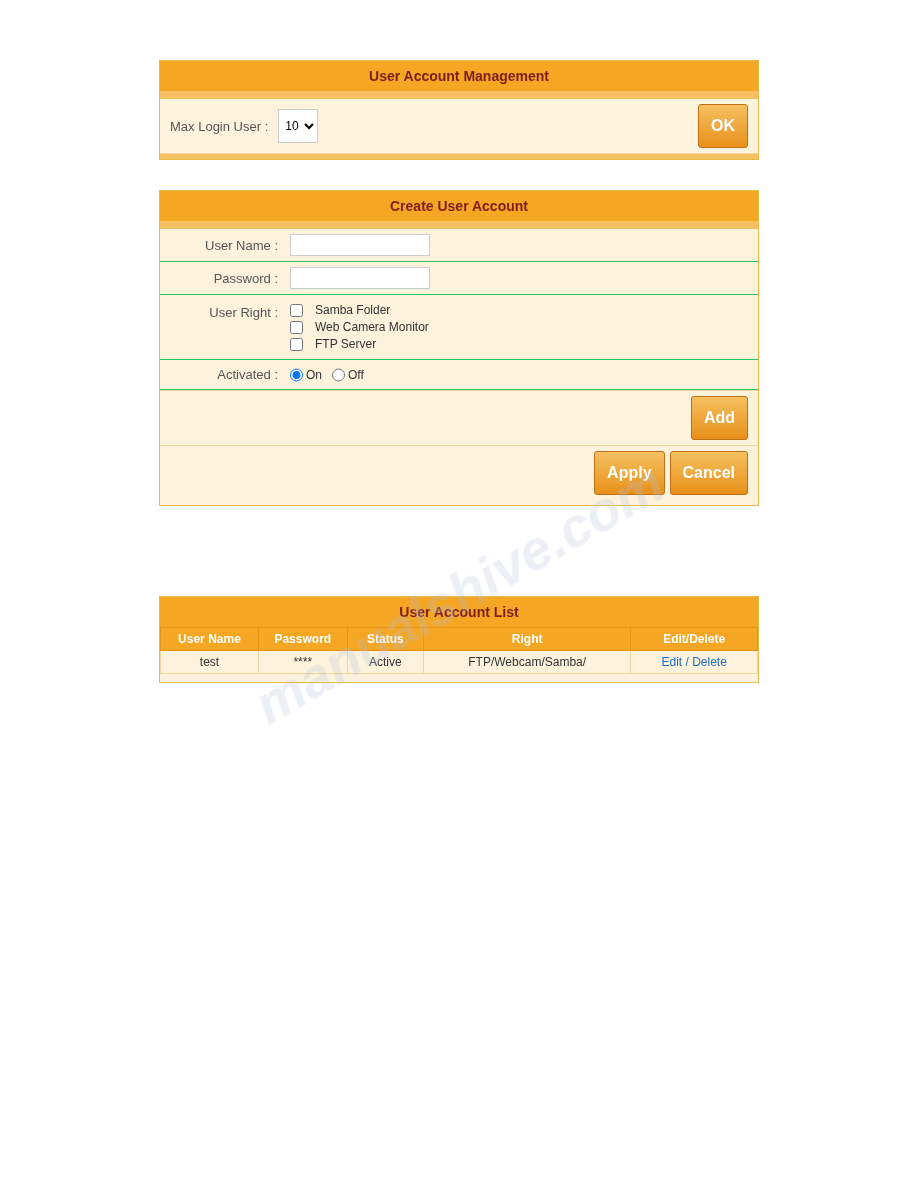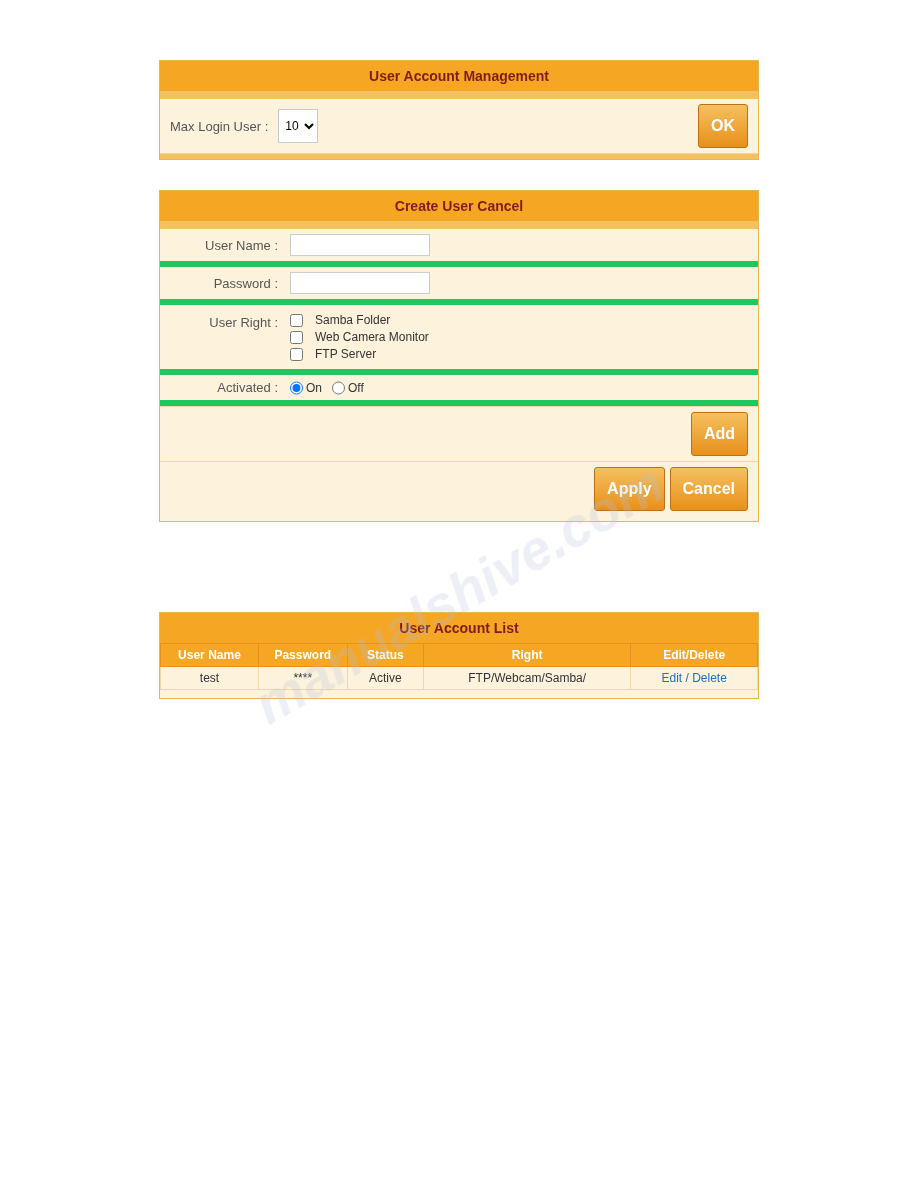--- a/index.html
+++ b/index.html
@@ -34,21 +34,21 @@
     .panel-subheader {
       background: #f5c060;
       height: 8px;
     }
 
     .panel-row {
       background: #fdf3dc;
       display: flex;
       align-items: center;
       padding: 5px 10px;
-      border-bottom: 6px solid #22c55e;
+      border-bottom: 1px solid #22c55e;
       min-height: 30px;
     }
 
     .panel-row:last-child {
       border-bottom: none;
     }
 
     .row-label {
       width: 120px;
       text-align: right;
@@ -207,21 +207,21 @@
         <option value="5">5</option>
         <option value="20">20</option>
       </select>
       &nbsp;&nbsp;
       <button class="btn-orange" style="margin-left: auto;">OK</button>
     </div>
     <div class="panel-subheader" style="height:5px;"></div>
   </div>
 
   <div class="panel">
-    <div class="panel-header">Create User Cancel</div>
+    <div class="panel-header">Create User Account</div>
     <div class="panel-subheader"></div>
 
     <div class="panel-row">
       <span class="row-label">User Name :</span>
       <div class="row-content">
         <input type="text" style="">
       </div>
     </div>
 
     <div class="panel-row">

